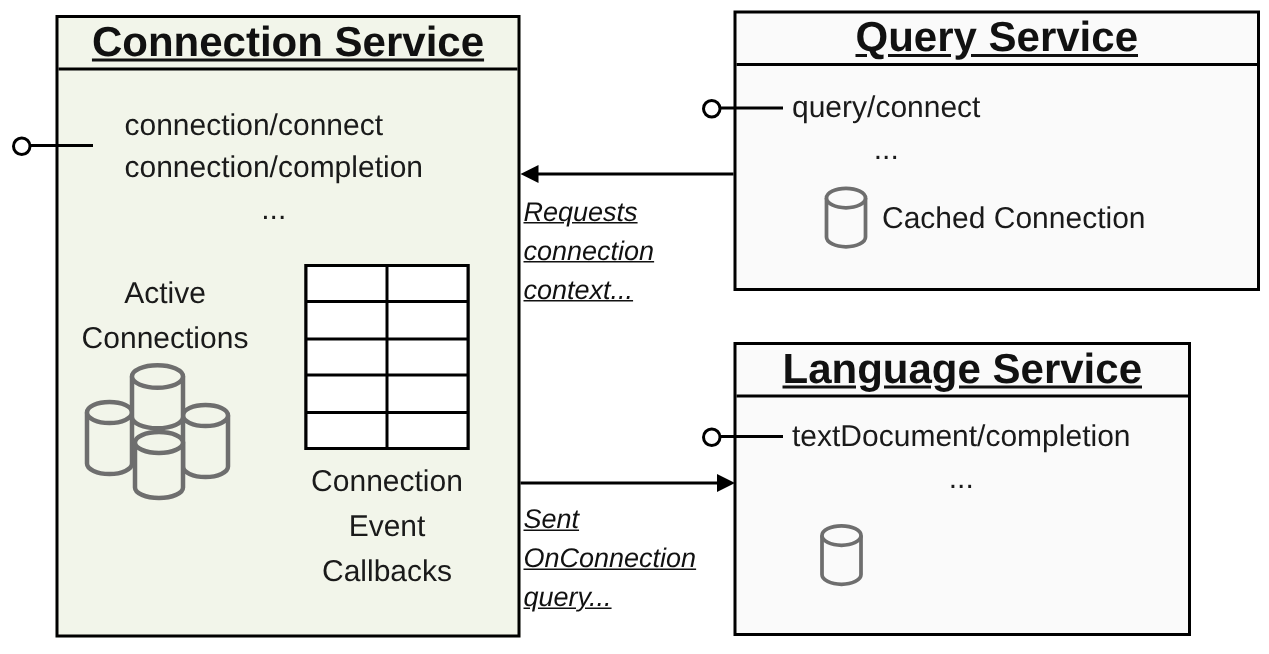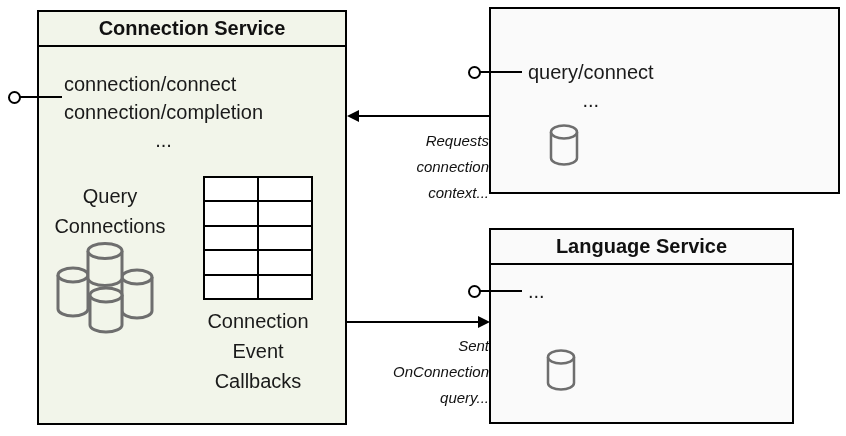--- a/index.html
+++ b/index.html
@@ -7,21 +7,21 @@
     position:relative; width:846px; height:436px; background:#ffffff;
     font-family:"Liberation Sans","DejaVu Sans",sans-serif; color:#1a1a1a;
     overflow:hidden;
   }
   .box { position:absolute; box-sizing:border-box; border:2px solid #000; }
   .box-conn  { background:#f2f5ea; }
   .box-svc   { background:#fafafa; }
   .box-header {
     box-sizing:border-box; height:35px; line-height:32px;
     border-bottom:2px solid #000; text-align:center;
-    font-weight:bold; font-size:20px; color:#111;
+    font-weight:bold; font-size:28px; color:#111;text-decoration:underline;
   }
   .abs { position:absolute; }
   .txt { font-size:20px; line-height:28px; white-space:nowrap; }
   .center { text-align:center; }
   .pre { white-space:pre-line; }
   .methods div { font-size:20px; line-height:28px; }
   .hline { position:absolute; height:2px; background:#000; }
   .lollipop {
     position:absolute; width:9px; height:9px; border:2px solid #000;
     border-radius:50%; background:#ffffff;
@@ -30,46 +30,46 @@
     position:absolute; width:0; height:0;
     border-top:6px solid transparent; border-bottom:6px solid transparent;
     border-right:12px solid #000;
   }
   .arrowhead-right {
     position:absolute; width:0; height:0;
     border-top:6px solid transparent; border-bottom:6px solid transparent;
     border-left:12px solid #000;
   }
   .flow-label {
-    position:absolute; font-style:italic; font-size:15px; line-height:26px;
-    text-align:right; white-space:pre-line; color:#111;
+    position:absolute; font-style:italic; font-size:18px; line-height:26px;
+    text-align:left; white-space:pre-line; color:#111;text-decoration:underline;
   }
   .grid-table {
     position:absolute; box-sizing:border-box; display:grid;
     grid-template-columns:1fr 1fr; grid-template-rows:repeat(5,1fr);
     gap:2px; background:#000; border:2px solid #000;
   }
   .grid-table div { background:#ffffff; }
   svg { display:block; }
 </style>
 </head>
 <body>
 
 <div class="canvas">
 
   <div class="box box-conn" style="left:37px; top:10px; width:310px; height:415px;">
     <div class="box-header">Connection Service</div>
 
-    <div class="abs methods" style="left:25px; top:58px; display:inline-block;">
+    <div class="abs methods" style="left:44px; top:58px; display:inline-block;">
       <div>connection/connect</div>
       <div>connection/completion</div>
       <div class="center">...</div>
     </div>
 
-    <div class="abs txt center pre" style="left:6px; top:169px; width:130px; line-height:30px; white-space:pre-line;">Query
+    <div class="abs txt center pre" style="left:6px; top:169px; width:130px; line-height:30px; white-space:pre-line;">Active
 Connections</div>
 
     <svg class="abs" style="left:16px; top:230px;" width="100" height="95" viewBox="0 0 100 95">
       <g stroke="#6e6e6e" stroke-width="3" fill="#f2f5ea">
 
         <path d="M3 33 v34 a15 7 0 0 0 30 0 v-34"></path>
         <ellipse cx="18" cy="33" rx="15" ry="7"></ellipse>
 
         <path d="M67 35 v34 a15 7 0 0 0 30 0 v-34"></path>
         <ellipse cx="82" cy="35" rx="15" ry="7"></ellipse>
@@ -97,41 +97,44 @@
 
     <div class="abs txt center pre" style="left:149px; top:294px; width:140px; line-height:30px; white-space:pre-line;">Connection
 Event
 Callbacks</div>
   </div>
 
   <div class="hline" style="left:15px; top:96px; width:47px;"></div>
   <div class="lollipop" style="left:8px; top:91px;"></div>
 
   <div class="box box-svc" style="left:489px; top:7px; width:351px; height:187px;">
+    <div class="box-header">Query Service</div>
 
     <div class="abs methods" style="left:37px; top:49px; display:inline-block;">
       <div>query/connect</div>
       <div class="center">...</div>
     </div>
 
     <svg class="abs" style="left:57px; top:114px;" width="32" height="44" viewBox="0 0 32 44">
       <g stroke="#6e6e6e" stroke-width="2.5" fill="#fafafa">
         <path d="M3 9 v26 a13 6.5 0 0 0 26 0 v-26"></path>
         <ellipse cx="16" cy="9" rx="13" ry="6.5"></ellipse>
       </g>
     </svg>
+    <div class="abs txt" style="left:97px; top:123px;">Cached Connection</div>
   </div>
 
   <div class="hline" style="left:474px; top:71px; width:48px;"></div>
   <div class="lollipop" style="left:468px; top:66px;"></div>
 
   <div class="box box-svc" style="left:489px; top:228px; width:305px; height:196px;">
     <div class="box-header">Language Service</div>
 
     <div class="abs methods" style="left:37px; top:47px; display:inline-block;">
+      <div>textDocument/completion</div>
       <div class="center">...</div>
     </div>
 
     <svg class="abs" style="left:54px; top:118px;" width="32" height="44" viewBox="0 0 32 44">
       <g stroke="#6e6e6e" stroke-width="2.5" fill="#fafafa">
         <path d="M3 9 v26 a13 6.5 0 0 0 26 0 v-26"></path>
         <ellipse cx="16" cy="9" rx="13" ry="6.5"></ellipse>
       </g>
     </svg>
   </div>

